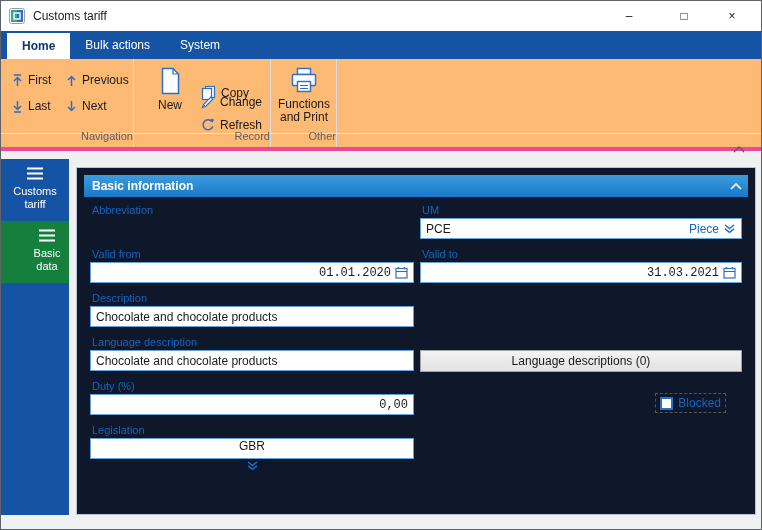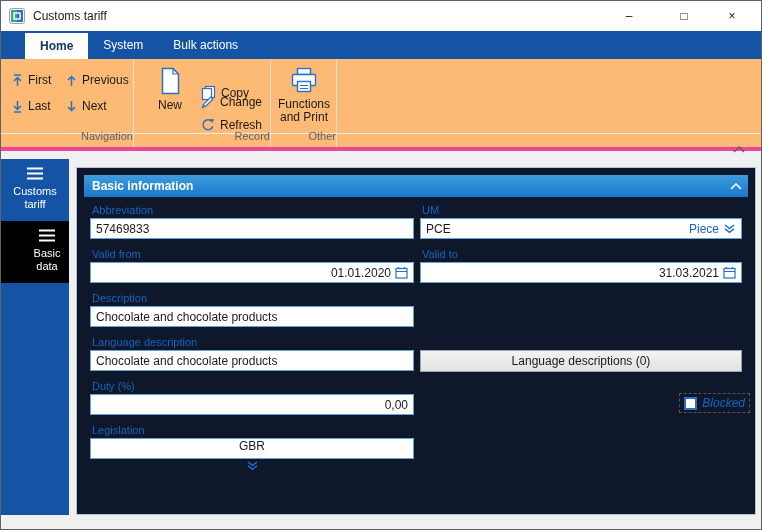--- a/index.html
+++ b/index.html
@@ -13,54 +13,54 @@
   
   .titlebar { position:absolute; left:0; top:0; width:100%; height:30px; background:#ffffff; }
   .app-icon { position:absolute; left:8px; top:7px; width:16px; height:16px; }
   .title-text { position:absolute; left:32px; top:0; height:30px; line-height:30px; font-size:12px; color:#1a1a1a; }
   .win-btn { position:absolute; top:0; width:40px; height:30px; display:flex; align-items:center; justify-content:center; font-size:12px; color:#222; cursor:default; }
   .btn-min { right:112px; }
   .btn-max { right:57px; }
   .btn-close { right:9px; }
 
   
-  .tabstrip { position:absolute; left:0; top:30px; width:100%; height:28px; background:#1553a4; display:flex; align-items:flex-end; padding-left:24px; }
+  .tabstrip { position:absolute; left:0; top:30px; width:100%; height:28px; background:#1553a4; display:flex; align-items:flex-end; padding-left:6px; }
   .tab { height:28px; display:flex; align-items:center; padding:0 15px; color:#ffffff; font-size:12px; cursor:default; }
   .tab.active { height:26px; background:#ffffff; color:#12356e; font-weight:bold; }
 
   
   .ribbon { position:absolute; left:0; top:58px; width:100%; height:92px; background:#fdba74; border-bottom:4px solid #ec4899; }
   .ribbon-rule { position:absolute; left:0; top:74px; width:100%; height:1px; background:#e7eaee; }
   .rgroup { position:absolute; top:0; height:100%; border-right:1px solid #dadee4; }
   .group-label { position:absolute; bottom:5px; left:0; width:100%; text-align:right; font-size:11px; color:#5c626b; }
   .ritem { position:absolute; display:flex; align-items:center; gap:5px; font-size:12px; color:#1a1a1a; padding:2px 3px; cursor:default; white-space:nowrap; }
   .rbig { position:absolute; display:flex; flex-direction:column; align-items:center; gap:4px; font-size:12px; color:#1a1a1a; text-align:center; padding:3px 2px; cursor:default; }
   .rbig .rbig-label { line-height:13px; }
   .collapse-ribbon { position:absolute; right:14px; top:84px; width:16px; height:12px; display:flex; align-items:center; justify-content:center; cursor:default; }
 
   
   .sidebar { position:absolute; left:0; top:158px; width:68px; height:356px; background:#1553a4; }
   .side-item { width:100%; min-height:62px; display:flex; flex-direction:column; align-items:center; padding:8px 2px 6px; gap:5px; cursor:default; }
   .side-item .side-label { color:#ffffff; font-size:11px; line-height:13px; text-align:center; }
-  .side-item.selected { background:#000000;padding-left:26px; }
+  .side-item.selected { background:#15803d;padding-left:26px; }
 
   .statusbar { position:absolute; left:0; top:514px; width:100%; height:15px; background:#f0f0f0; }
 
   .panel { position:absolute; left:75px; top:166px; width:680px; height:348px; background:#0f172a; border:1px solid #b7c4d6; }
   .panel-header { position:absolute; left:7px; top:7px; width:664px; height:22px;
     background:linear-gradient(180deg,#3e9cdd,#1878ca); color:#ffffff; font-weight:bold; font-size:12px;
     display:flex; align-items:center; padding-left:8px; }
   .panel-collapse { position:absolute; right:5px; top:4px; width:15px; height:15px; display:flex; align-items:center; justify-content:center; cursor:default; }
 
   .flabel { position:absolute; font-size:11px; color:#1565c0; white-space:nowrap; }
   .finput { position:absolute; height:21px; background:#ffffff; border:1px solid #66a1d9;
     display:flex; align-items:center; padding:0 5px; font-size:12px; color:#1a1a1a; gap:4px; }
   .finput .val { flex:0 0 auto; }
   .finput .spacer { flex:1 1 auto; }
-  .finput.right { justify-content:flex-end; }
+  .finput.right { justify-content:flex-end;font-family:Liberation Mono, monospace; }
   .blue-val { color:#1565c0; }
   .gray-btn { position:absolute; height:22px; background:linear-gradient(180deg,#f3f3f3,#e2e2e2);
     border:1px solid #9fa4ab; display:flex; align-items:center; justify-content:center;
     font-size:12px; color:#1a1a1a; cursor:default; }
   .checkbox-wrap { position:absolute; display:flex; align-items:center; gap:5px; padding:2px 4px;
     outline:1px dashed #555; cursor:default; }
   .checkbox { width:13px; height:13px; background:#fff; border:2px solid #2d6fc4; }
   .checkbox-label { font-size:12px; color:#1565c0; }
 
   svg { display:block; }
@@ -86,22 +86,22 @@
     <div class="win-btn btn-max">
         <span>□</span>
       </div>
     <div class="win-btn btn-close">
         <span>×</span>
       </div>
   </div>
 
   <div class="tabstrip">
     <div class="tab active">Home</div>
+    <div class="tab">Bulk actions</div>
     <div class="tab">System</div>
-    <div class="tab">Bulk actions</div>
   </div>
 
   <div class="ribbon">
     <div class="ribbon-rule"></div>
 
     <div class="rgroup" style="left:0;width:133px;">
       <div class="ritem" style="left:8px;top:12px;">
         <span>
           <svg width="11" height="13" viewBox="0 0 11 13">
               <path d="M2 1 H9 M5.5 12 V3.6 M2 7 L5.5 3.5 L9 7" fill="none" stroke="#2d6fc4" stroke-width="1.5"></path>
@@ -224,23 +224,20 @@
     <div class="panel-header">
       <span>Basic information</span>
       <span class="panel-collapse">
         <svg width="12" height="7" viewBox="0 0 12 7">
             <path d="M1 6 L6 1 L11 6" fill="none" stroke="#ffffff" stroke-width="1.6"></path>
           </svg>
       </span>
     </div>
 
     <div class="flabel" style="left:15px;top:36px;">Abbreviation</div>
-    <div class="finput" style="left:13px;top:50px;width:324px;">
-      <span class="val">57469833</span>
-    </div>
 
     <div class="flabel" style="left:345px;top:36px;">UM</div>
     <div class="finput" style="left:343px;top:50px;width:322px;">
       <span class="val">PCE</span>
       <span class="spacer"></span>
       <span class="val blue-val">Piece</span>
       <span>
         <svg width="13" height="10" viewBox="0 0 13 10">
             <path d="M2 1 L6.5 4.5 L11 1 M2 4.8 L6.5 8.3 L11 4.8" fill="none" stroke="#1a6fd0" stroke-width="1.5"></path>
           </svg>
@@ -281,21 +278,21 @@
     <div class="flabel" style="left:15px;top:168px;">Language description</div>
     <div class="finput" style="left:13px;top:182px;width:324px;">
       <span class="val">Chocolate and chocolate products</span>
     </div>
     <div class="gray-btn" style="left:343px;top:182px;width:322px;">Language descriptions (0)</div>
 
     <div class="flabel" style="left:15px;top:212px;">Duty (%)</div>
     <div class="finput right" style="left:13px;top:226px;width:324px;">
       <span class="val">0,00</span>
     </div>
-    <div class="checkbox-wrap" style="right:6px;top:226px;font-style:italic;">
+    <div class="checkbox-wrap" style="right:30px;top:226px;">
       <span class="checkbox"></span>
       <span class="checkbox-label">Blocked</span>
     </div>
 
     <div class="flabel" style="left:15px;top:256px;">Legislation</div>
     <div class="finput" style="left:13px;top:270px;width:324px;flex-direction:column;">
       <span class="val">GBR</span>
       <span class="spacer"></span>
       <span>
         <svg width="13" height="10" viewBox="0 0 13 10">

